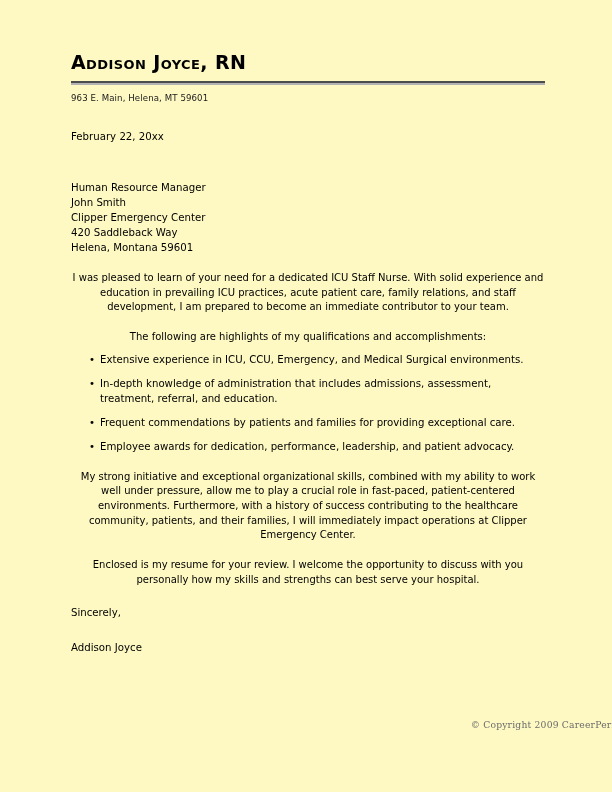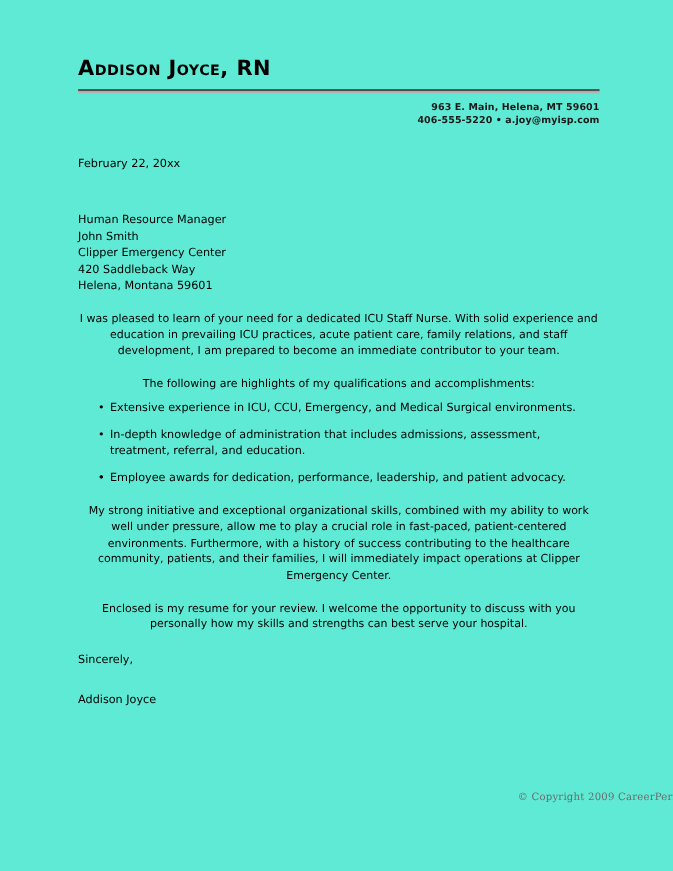--- a/index.html
+++ b/index.html
@@ -4,21 +4,21 @@
 <style>
   html, body {
     margin: 0;
     padding: 0;
     background: #ffffff;
   }
   .page {
     position: relative;
     width: 612px;
     height: 792px;
-    background: #5eead4;
+    background: #fef9c3;
     font-family: "DejaVu Sans", "Liberation Sans", sans-serif;
     color: #000000;
     overflow: hidden;
     box-sizing: border-box;
   }
 
   .letter {
     position: absolute;
     left: 71px;
     top: 52px;
@@ -38,24 +38,24 @@
   .letterhead-rule {
     margin-top: 8px;
     width: 474px;
     height: 4px;
     border-top: 2px solid #4d4d4d;
     border-bottom: 2px solid #b3b3b3;
     box-sizing: border-box;
   }
   .contact-block {
     margin-top: 7px;
-    text-align: right;
+    text-align: left;
     font-size: 8.6px;
     line-height: 1.45;
-    font-weight: bold;
+    font-weight: normal;
     color: #1a1a1a;
     letter-spacing: 0.1px;
   }
   .contact-line {
     white-space: nowrap;
   }
 
   
   .date-line {
     margin-top: 26px;
@@ -128,21 +128,20 @@
 <div class="page">
 
   <div class="letter">
 
     <div class="letterhead-name">Addison Joyce, RN</div>
 
     <div class="letterhead-rule"></div>
 
     <div class="contact-block">
       <div class="contact-line">963 E. Main, Helena, MT 59601</div>
-      <div class="contact-line">406-555-5220 • a.joy@myisp.com</div>
     </div>
 
     <div class="date-line">February 22, 20xx</div>
 
     <div class="recipient-block">
       <div class="recipient-line">Human Resource Manager</div>
       <div class="recipient-line">John Smith</div>
       <div class="recipient-line">Clipper Emergency Center</div>
       <div class="recipient-line">420 Saddleback Way</div>
       <div class="recipient-line">Helena, Montana 59601</div>
@@ -157,20 +156,21 @@
       <li class="bullet-item">
         <span class="bullet-marker">•</span>
         <span>Extensive experience in ICU, CCU, Emergency, and Medical Surgical environments.</span>
       </li>
       <li class="bullet-item">
         <span class="bullet-marker">•</span>
         <span>In-depth knowledge of administration that includes admissions, assessment, treatment, referral, and education.</span>
       </li>
       <li class="bullet-item">
         <span class="bullet-marker">•</span>
+        <span>Frequent commendations by patients and families for providing exceptional care.</span>
       </li>
       <li class="bullet-item">
         <span class="bullet-marker">•</span>
         <span>Employee awards for dedication, performance, leadership, and patient advocacy.</span>
       </li>
     </ul>
 
     <div class="body-para para-gap-large">My strong initiative and exceptional organizational skills, combined with my ability to work well under pressure, allow me to play a crucial role in fast-paced, patient-centered environments. Furthermore, with a history of success contributing to the healthcare community, patients, and their families, I will immediately impact operations at Clipper Emergency Center.</div>
 
     <div class="body-para para-gap-large">Enclosed is my resume for your review. I welcome the opportunity to discuss with you personally how my skills and strengths can best serve your hospital.</div>

